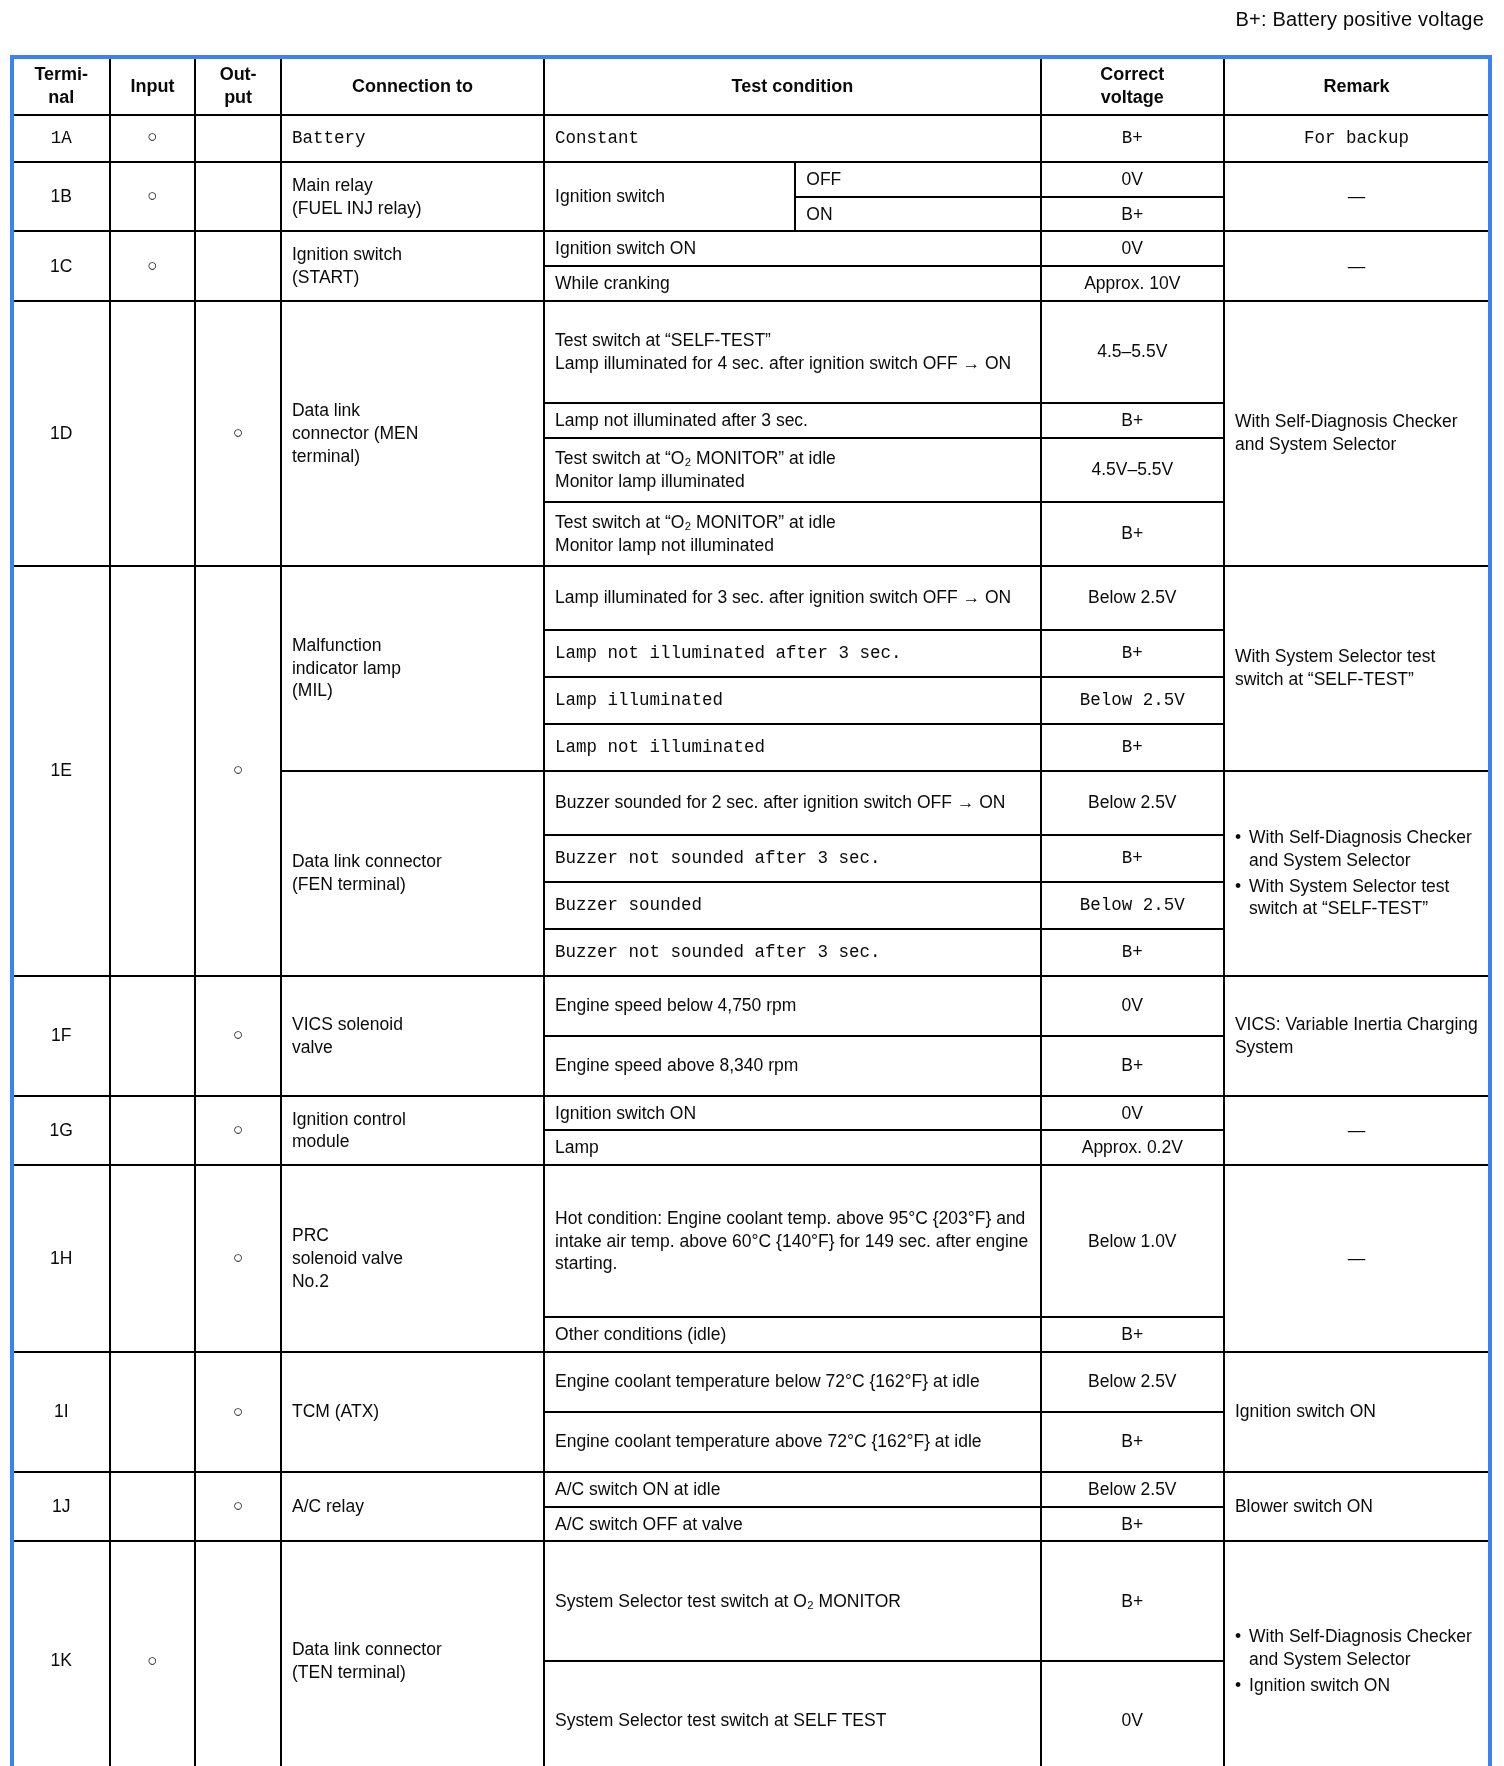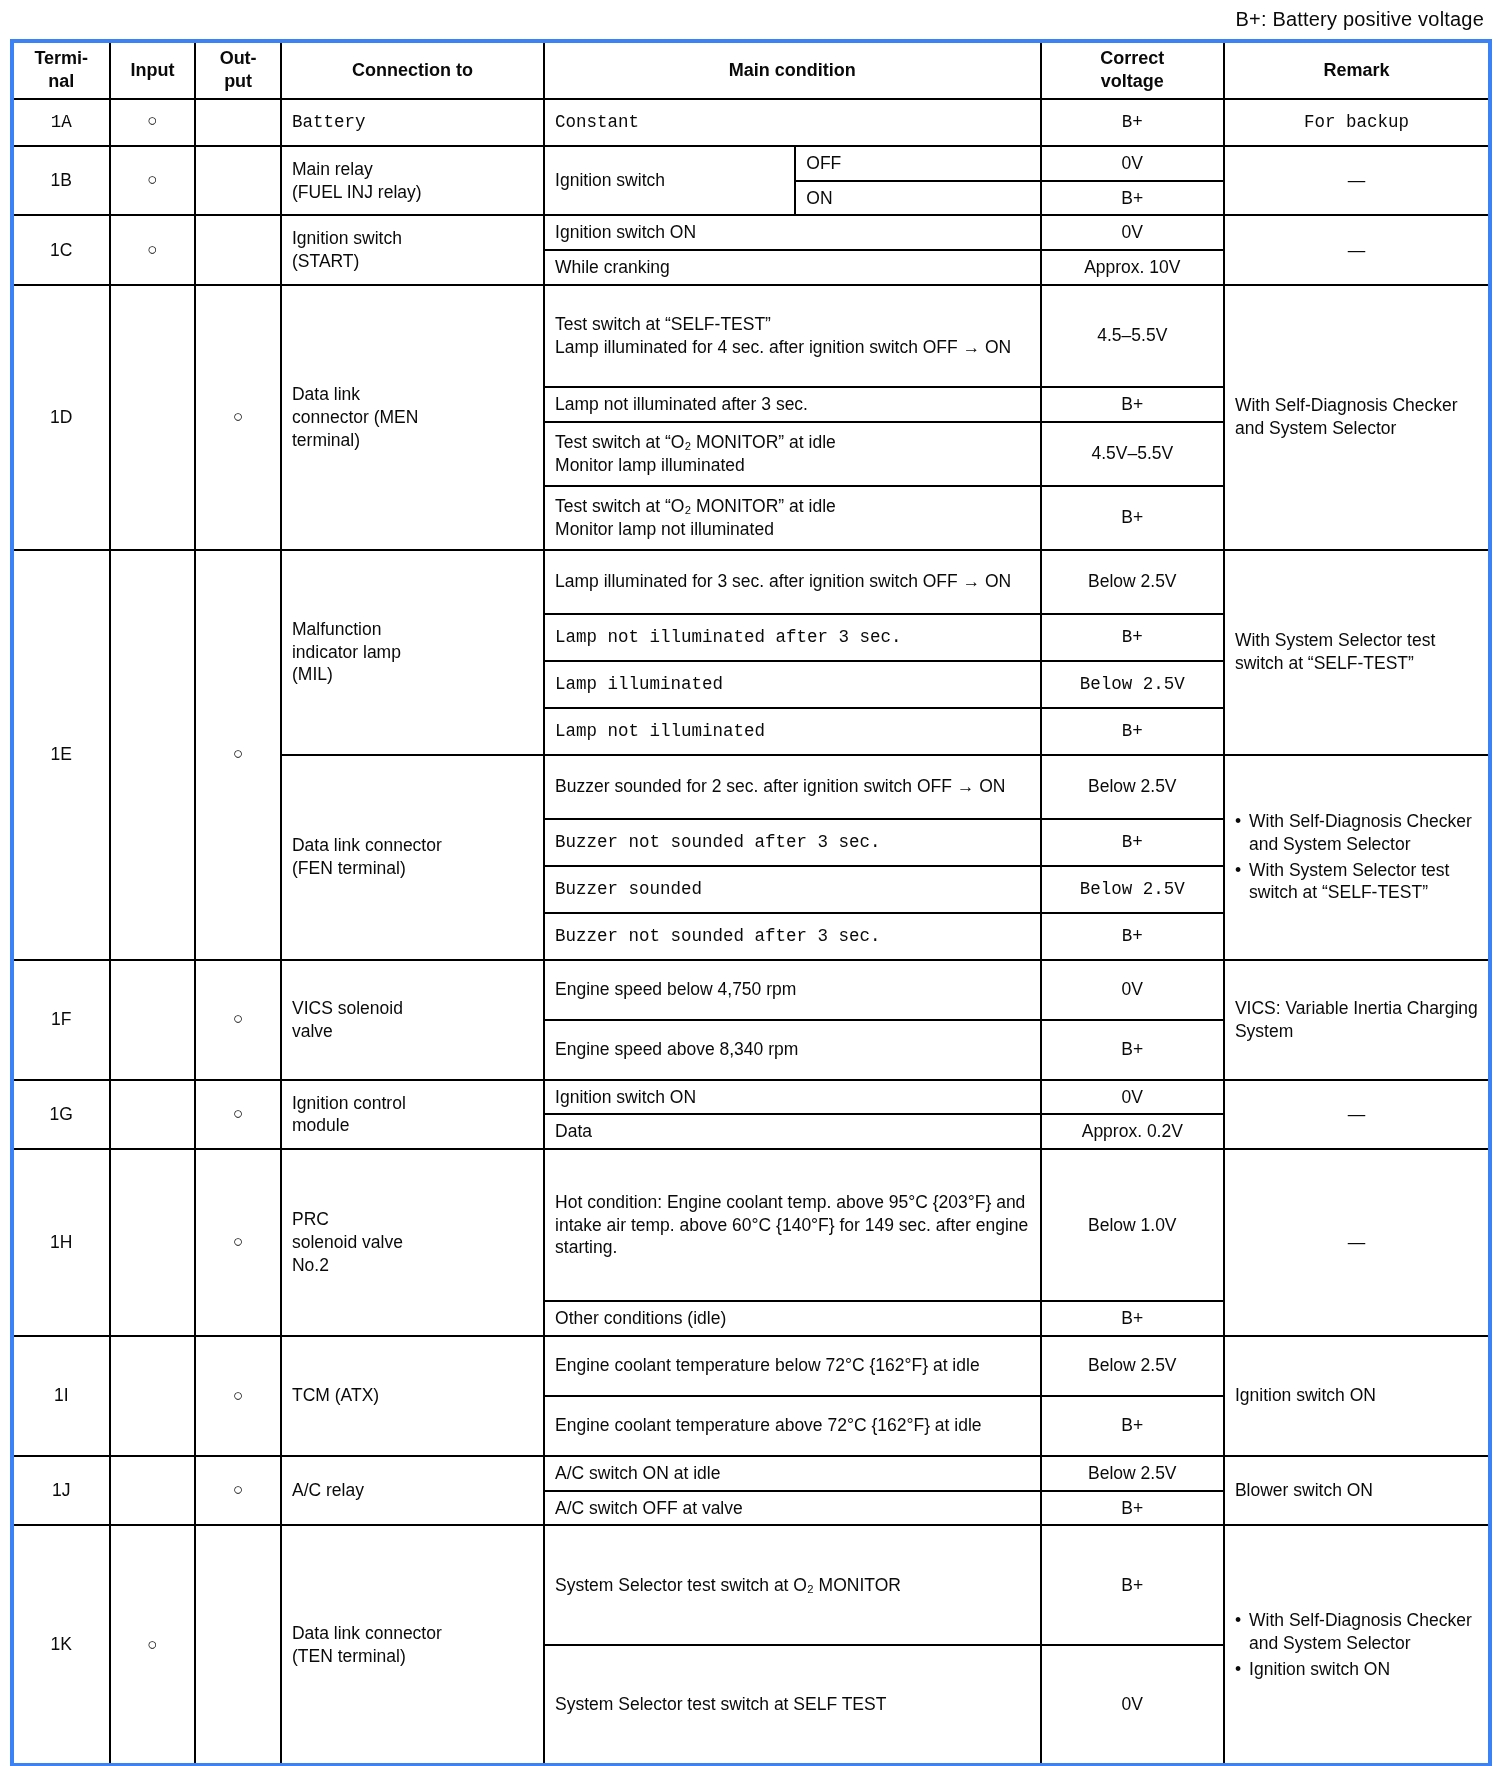--- a/index.html
+++ b/index.html
@@ -7,21 +7,21 @@
   body {
     width: 1504px;
     font-family: "Liberation Sans", "DejaVu Sans", sans-serif;
     color: #0a0a0a;
     -webkit-font-smoothing: antialiased;
   }
   .page { width: 1504px; min-height: 1766px; padding: 6px 12px 14px 10px; }
   .note {
     text-align: right;
     font-size: 20px;
-    padding: 2px 8px 8px 0;
+    padding: 2px 8px 24px 0;
     letter-spacing: 0.2px;
   }
   table.tv {
     width: 100%;
     border-collapse: collapse;
     border: 4px solid #3b82f6;
     table-layout: fixed;
   }
   th, td {
     border: 2px solid #000;
@@ -67,21 +67,21 @@
         <col style="width:18.0%">
     </colgroup>
     <thead>
       <tr class="h52">
         <th class="pre">Termi-
 nal</th>
         <th>Input</th>
         <th class="pre">Out-
 put</th>
         <th>Connection to</th>
-        <th colspan="2">Main condition</th>
+        <th colspan="2">Test condition</th>
         <th class="pre">Correct
 voltage</th>
         <th>Remark</th>
       </tr>
     </thead>
     <tbody>
 
       <tr class="h46">
         <td class="c">1A</td>
         <td class="c mark">○</td>
@@ -222,21 +222,21 @@
         <td class="c" rowspan="2">1G</td>
         <td class="c mark" rowspan="2"></td>
         <td class="c mark" rowspan="2">○</td>
         <td class="l pre" rowspan="2">Ignition control
 module</td>
         <td class="l" colspan="2">Ignition switch ON</td>
         <td class="c">0V</td>
         <td class="c" rowspan="2">—</td>
       </tr>
       <tr class="h30">
-        <td class="l" colspan="2">Data</td>
+        <td class="l" colspan="2">Lamp</td>
         <td class="c">Approx. 0.2V</td>
       </tr>
 
       <tr class="h150">
         <td class="c" rowspan="2">1H</td>
         <td class="c mark" rowspan="2"></td>
         <td class="c mark" rowspan="2">○</td>
         <td class="l pre" rowspan="2">PRC
 solenoid valve
 No.2</td>

